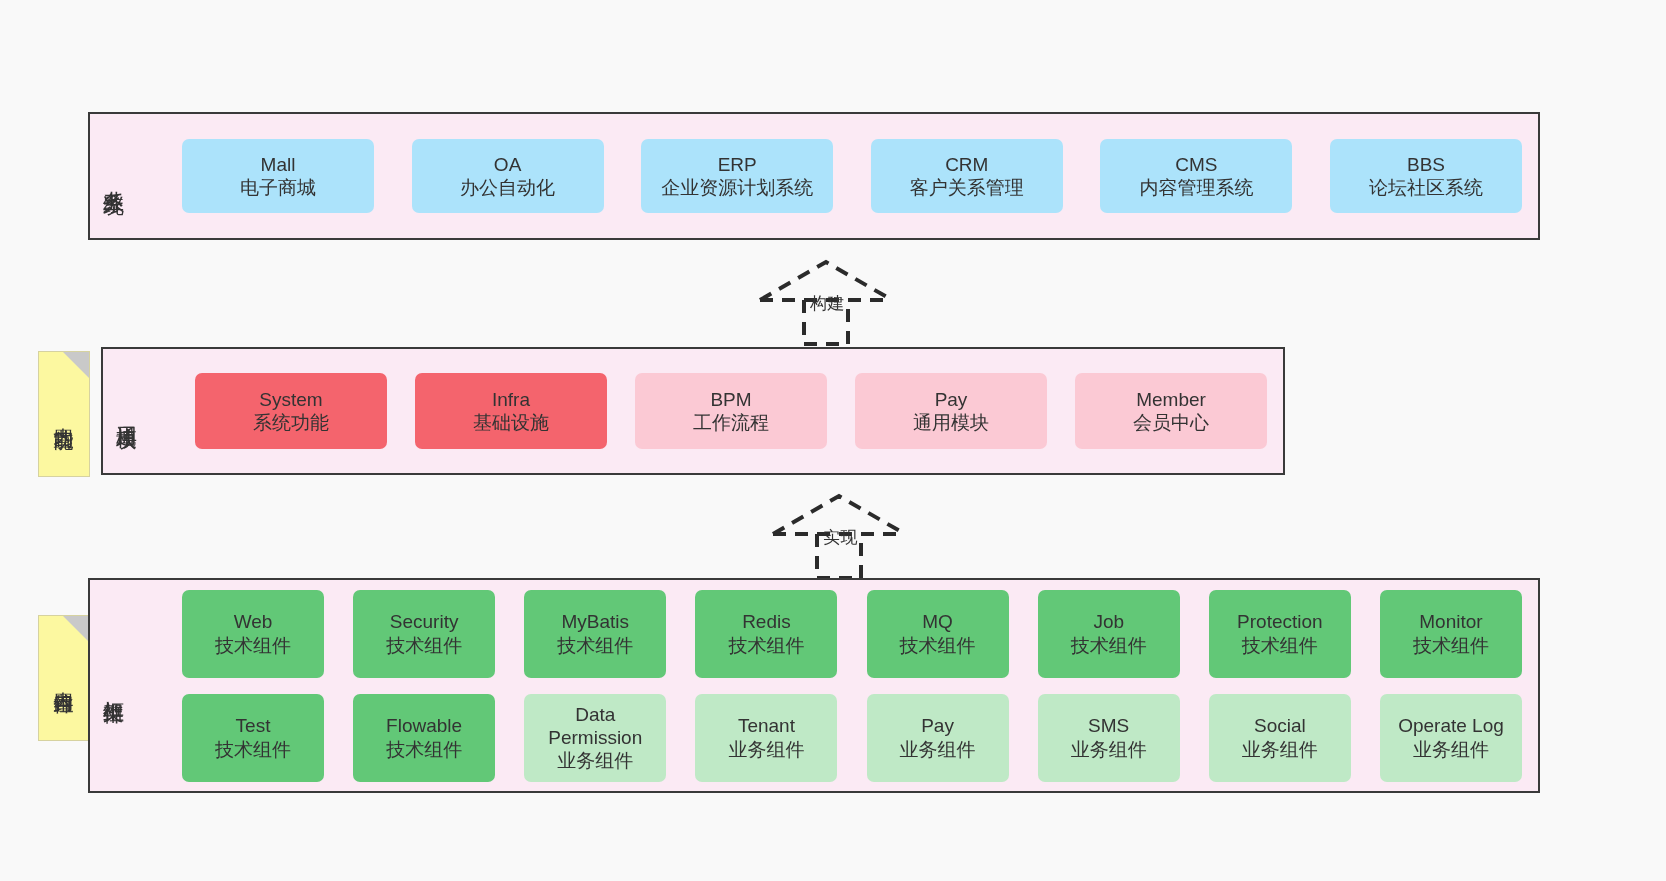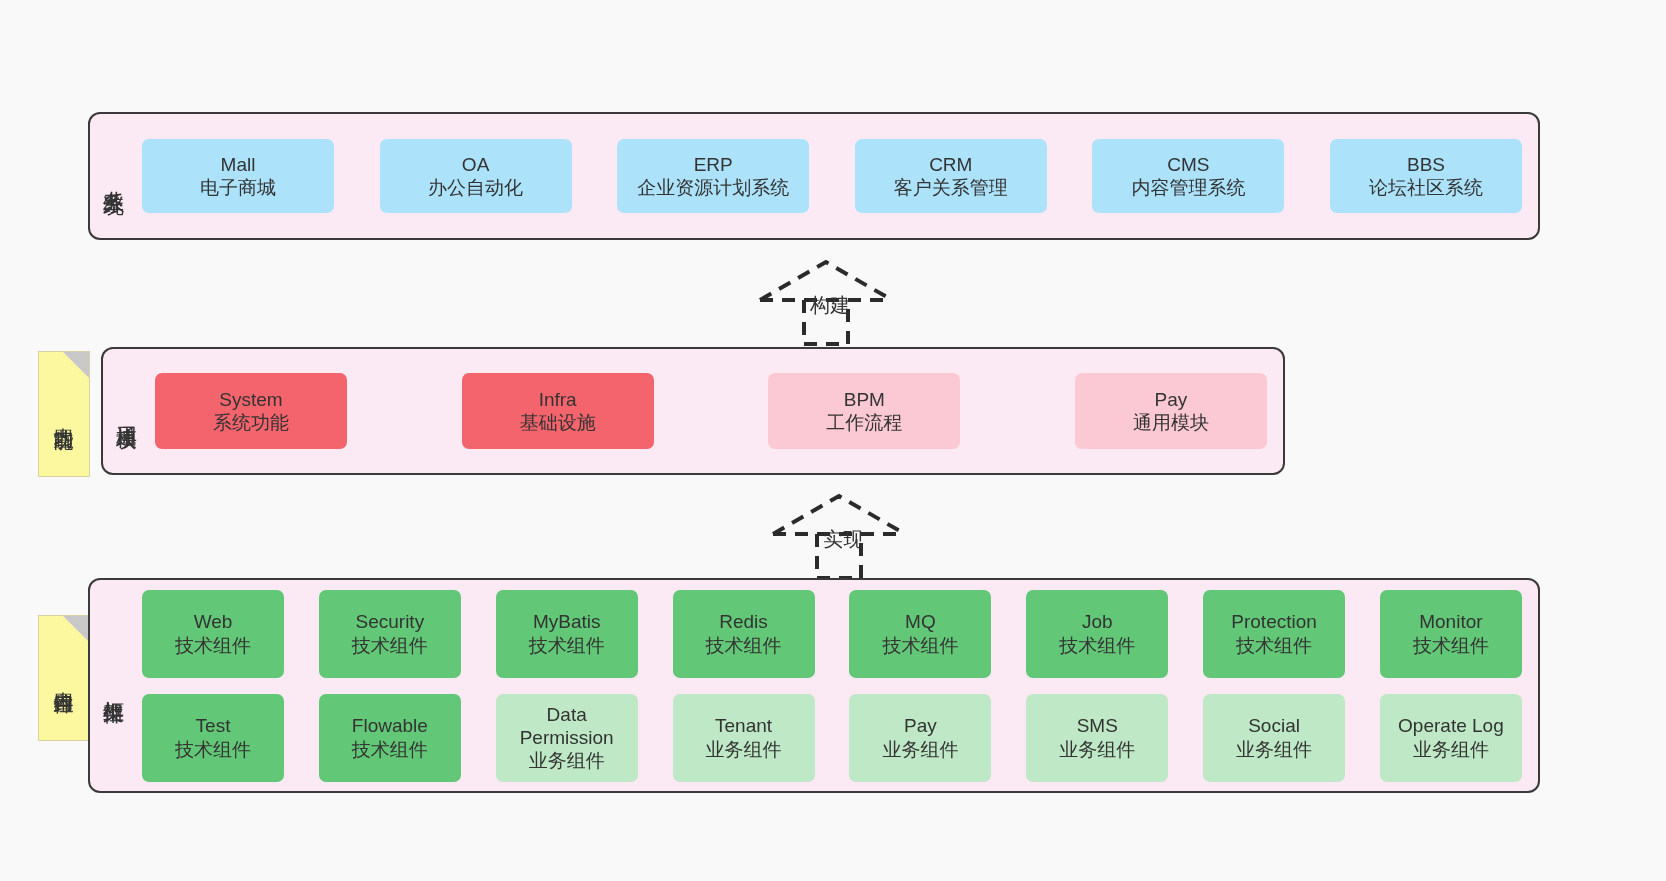--- a/index.html
+++ b/index.html
@@ -20,25 +20,26 @@
     position: relative;
     width: 1666px;
     height: 881px;
   }
 
   
   .layer {
     position: absolute;
     background: #fbeaf4;
     border: 2px solid #3a3a3a;
-    border-radius: 12px;
+    border-radius: 0;
     box-sizing: border-box;
     display: flex;
     flex-direction: row;
     align-items: stretch;
+    gap: 40px;
   }
 
   .layer-title {
     flex: 0 0 auto;
     width: 46px;
     display: flex;
     align-items: center;
     justify-content: center;
     font-size: 21px;
     line-height: 1.18;
@@ -139,21 +140,21 @@
     border-left: 26px solid transparent;
   }
   #sticky-builtin-function { left: 38px; top: 351px; width: 52px; height: 126px; }
   #sticky-builtin-component { left: 38px; top: 615px; width: 52px; height: 126px; }
 
   
   .uml-arrow { position: absolute; }
   .uml-arrow svg { display: block; overflow: visible; }
   .uml-label {
     position: absolute;
-    font-size: 20px;
+    font-size: 17px;
     color: #333333;
     background: transparent;
     white-space: nowrap;
     letter-spacing: 0.5px;
   }
   #arrow-build   { left: 750px; top: 254px; width: 160px; height: 92px; }
   #arrow-build .uml-label   { left: 60px; top: 38px; }
   #arrow-implement { left: 763px; top: 488px; width: 160px; height: 92px; }
   #arrow-implement .uml-label { left: 60px; top: 38px; }
 </style>
@@ -235,20 +236,24 @@
         <div class="node c-pink">
           <span class="ln">BPM</span>
           <span class="ln">工作流程</span>
         </div>
 
         <div class="node c-pink">
           <span class="ln">Pay</span>
           <span class="ln">通用模块</span>
         </div>
 
+        <div class="node c-pink">
+          <span class="ln">Member</span>
+          <span class="ln">会员中心</span>
+        </div>
 
 
       </div>
     </div>
   </div>
 
   <div class="uml-arrow" id="arrow-implement">
     <svg width="160" height="92" viewBox="0 0 160 92" aria-hidden="true">
       <g fill="none" stroke="#2b2b2b" stroke-width="4" stroke-dasharray="13,9" stroke-linecap="butt">
         <path d="M 10 46 L 76 8 L 142 46"></path>

